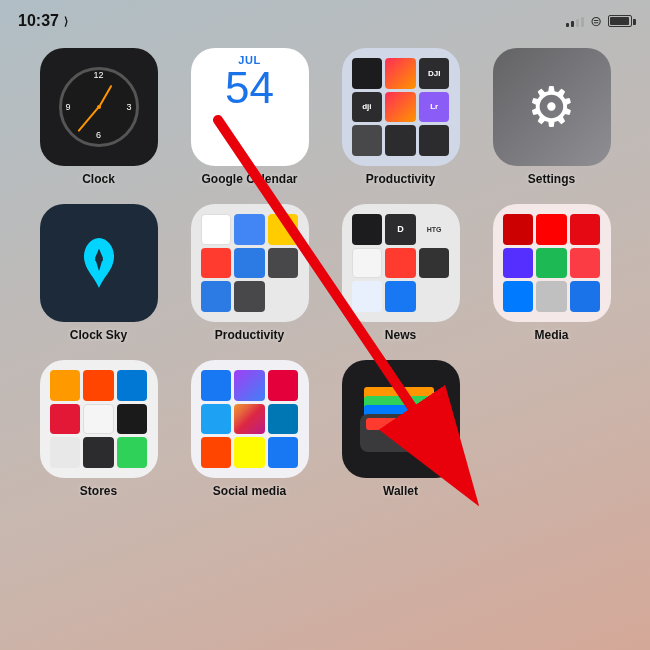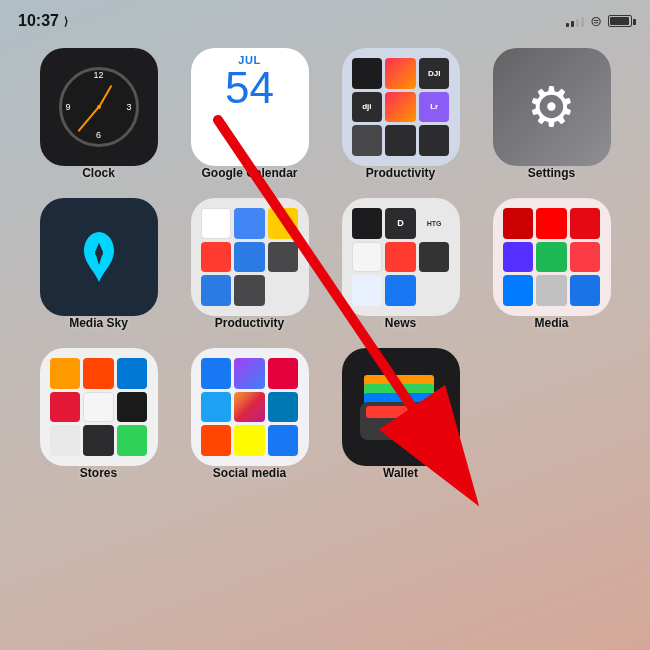--- a/index.html
+++ b/index.html
@@ -80,20 +80,21 @@
       display: grid;
       grid-template-columns: repeat(4, 1fr);
       gap: 18px 10px;
       padding: 10px 28px 20px 28px;
     }
 
     .app-item {
       display: flex;
       flex-direction: column;
       align-items: center;
+      gap: 6px;
       cursor: pointer;
     }
 
     .app-icon {
       width: 118px;
       height: 118px;
       border-radius: 24px;
       display: flex;
       align-items: center;
       justify-content: center;
@@ -375,21 +376,21 @@
   </div>
 
   <div class="app-item">
     <div class="app-icon darksky-icon">
       <svg width="60" height="60" viewBox="0 0 60 60">
         <path d="M30 5 C20 5, 12 18, 16 30 C18 38, 25 44, 30 55 C35 44, 42 38, 44 30 C48 18, 40 5, 30 5Z" fill="#00d4ff"></path>
         <path d="M30 16 L26 25 L30 38 L34 25 Z" fill="#1c2a3a"></path>
         <polygon points="30,16 26,28 34,28" fill="#1c2a3a"></polygon>
       </svg>
     </div>
-    <span class="app-label">Media Sky</span>
+    <span class="app-label">Clock Sky</span>
   </div>
 
   <div class="app-item">
     <div class="app-icon prod-folder">
       <div class="folder-grid">
         <div class="folder-mini mini-cal2" style="border:1px solid #ddd;"></div>
         <div class="folder-mini mini-drive"></div>
         <div class="folder-mini mini-notes"></div>
         <div class="folder-mini mini-reminder"></div>
         <div class="folder-mini mini-files"></div>

